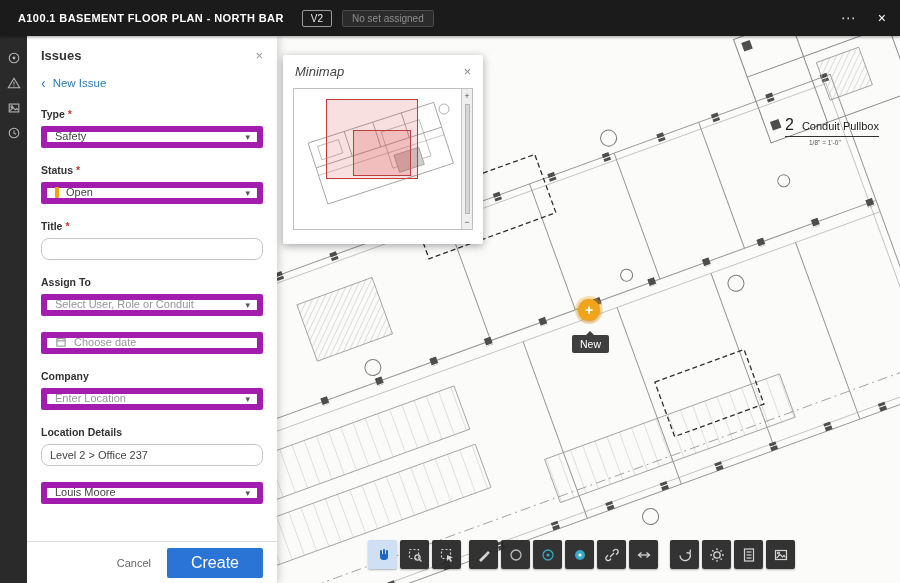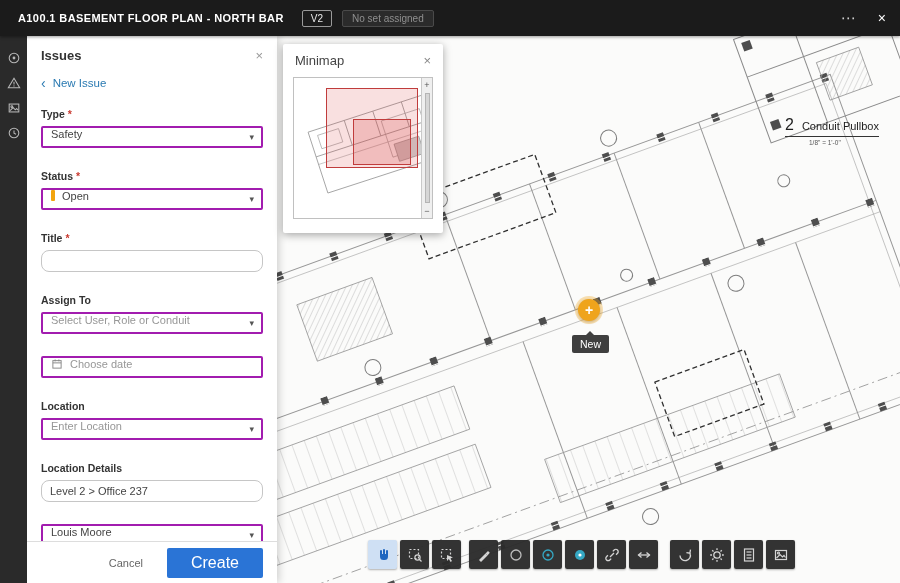--- a/index.html
+++ b/index.html
@@ -45,45 +45,45 @@
   .panel { position:absolute; left:27px; top:36px; width:250px; bottom:0; background:#fff;
            z-index:10; box-shadow:2px 0 8px rgba(0,0,0,.18); display:flex; flex-direction:column; }
   .panel-head { height:38px; display:flex; align-items:center; justify-content:space-between;
                 padding:0 14px; }
   .panel-head .ptitle { font-size:13px; font-weight:bold; color:#333; }
   .panel-head .pclose { color:#999; font-size:13px; cursor:pointer; }
   .backrow { display:flex; align-items:center; padding:2px 14px 12px; cursor:pointer; }
   .backrow .chevl { color:#2a7ab2; font-size:14px; margin-right:7px; line-height:1; }
   .backrow .blabel { color:#2a7ab2; font-size:11.5px; }
   .form { padding:6px 14px 50px; overflow:hidden; flex:1; }
-  .fgroup { margin-bottom:22px; }
+  .fgroup { margin-bottom:16px; }
   .fgroup.gap-lg { }
   .flabel { display:flex; gap:3px; font-size:10.5px; font-weight:bold; color:#333; }
   .flabel .req { color:#c9392f; }
-  .control { margin-top:6px; height:22px; border:2px solid #a21caf; border-radius:2px;
-             display:flex; align-items:flex-start; padding:0 22px 0 8px; position:relative;
+  .control { margin-top:6px; height:22px; border:6px solid #a21caf; border-radius:2px;
+             display:flex; align-items:flex-end; padding:0 22px 0 8px; position:relative;
              font-size:11px; color:#444; background:#fff; cursor:pointer; }
   .control .chev { position:absolute; right:7px; top:50%; transform:translateY(-50%);
                    font-size:9px; color:#555; }
   .control.ph, .ph { color:#979797; }
   .txt { margin-top:6px; width:100%; height:22px; border:1px solid #c6c6c6; border-radius:8px;
          padding:0 8px; font-size:11px; color:#444; font-family:"Liberation Sans",sans-serif; }
   .txt::placeholder { color:#979797; }
   .status-bar { width:4px; height:11px; background:#f2a40e; margin-right:7px; border-radius:1px; }
   .cal { margin-right:7px; display:flex; }
   .panel-foot { position:absolute; left:0; right:0; bottom:0; height:42px; border-top:1px solid #ddd;
                 background:#fff; display:flex; align-items:center; justify-content:flex-end;
-                padding-right:14px; gap:24px; }
+                padding-right:14px; gap:16px; }
   .cancel { color:#666; font-size:11px; cursor:pointer; }
   .create { background:#2a74d6; color:#fff; font-size:16px; border:none; border-radius:2px;
             padding:6px 24px; cursor:pointer; }
 
   
-  .minimap { position:absolute; left:283px; top:44px; width:160px; height:189px; background:#fff;
-             z-index:12; box-shadow:0 2px 8px rgba(0,0,0,.35); border-radius:2px; }
+  .minimap { position:absolute; left:283px; top:55px; width:200px; height:189px; background:#fff;
+             z-index:12; box-shadow:0 2px 8px rgba(0,0,0,.35); border-radius:2px;font-style:italic; }
   .mm-head { display:flex; align-items:center; justify-content:space-between; padding:9px 12px 5px; }
   .mm-title { font-size:13px; color:#444; }
   .mm-close { color:#888; font-size:13px; cursor:pointer; }
   .mm-body { margin:4px 10px; height:142px; border:1px solid #c0c0c0; position:relative;
              background:#fff; overflow:hidden; }
   .mm-view { position:absolute; left:32px; top:10px; width:92px; height:80px;
              background:rgba(216,64,64,.16); border:1.5px solid #c03c3c; cursor:move; }
   .mm-view-inner { position:absolute; left:26px; top:30px; width:58px; height:46px;
              background:rgba(216,64,64,.22); border:1px solid #c03c3c; }
   .mm-strip { position:absolute; right:0; top:0; bottom:0; width:11px; background:#efefef;
@@ -271,21 +271,21 @@
             <line x1="5.5" y1="2" x2="5.5" y2="4.5"></line>
               <line x1="10.5" y1="2" x2="10.5" y2="4.5"></line>
           </svg>
         </span>
         <span>Choose date</span>
       </div>
     </div>
 
     <div class="fgroup">
       <div class="flabel">
-        <span>Location</span>
+        <span>Company</span>
       </div>
       <div class="control ph">
         <span>Enter Location</span>
         <span class="chev">▾</span>
       </div>
     </div>
 
     <div class="fgroup">
       <div class="flabel">
         <span>Location Details</span>

